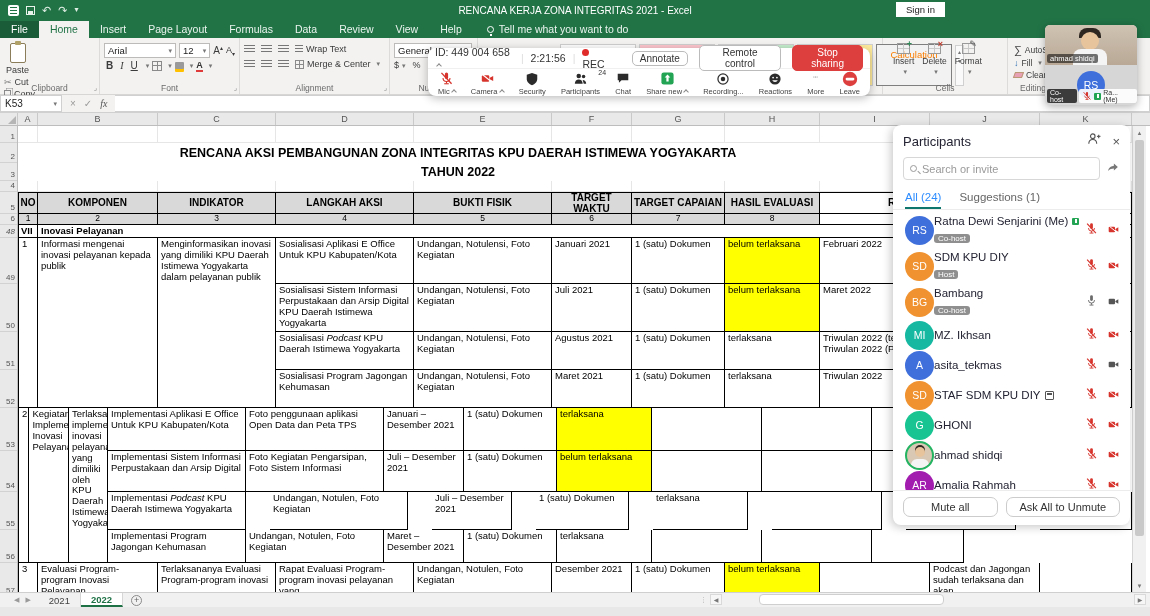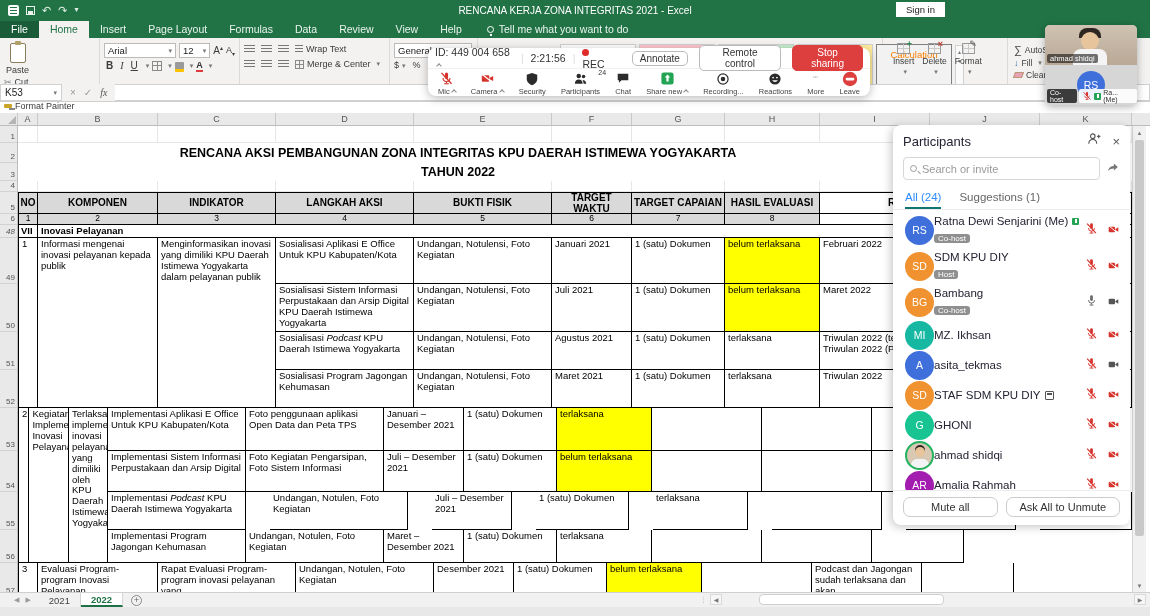--- a/index.html
+++ b/index.html
@@ -69,21 +69,21 @@
   .ic-grid { width:13px; height:11px; border:1px solid #9a9a9a; background:
      linear-gradient(#c9c9c9,#c9c9c9) 50% 0/1px 100% no-repeat, linear-gradient(#c9c9c9,#c9c9c9) 0 50%/100% 1px no-repeat; position:relative; }
   .ic-grid .mark { position:absolute; right:-3px; top:-5px; font-size:9px; font-weight:bold; }
   .editrows { display:flex; flex-direction:column; gap:2px; padding:3px 2px; font-size:8.5px; }
   .editrows span { display:flex; align-items:center; gap:3px; }
   .sigma { font-size:11px; color:#444; }
   .ic-fill { color:#2b6cb0; font-size:9px; }
   .ic-clear { width:9px; height:6px; background:#e8a0b4; transform:skewX(-20deg); border:1px solid #b97; }
 
   
-  .formulabar { position:absolute; left:0; top:84px; width:1150px; height:18px; background:#f3f2f1;
+  .formulabar { position:absolute; left:0; top:95px; width:1150px; height:18px; background:#f3f2f1;
     display:flex; align-items:stretch; border-bottom:1px solid #d0d0d0; font-size:10px; }
   .namebox { width:62px; background:#fff; border:1px solid #d0d0d0; display:flex; align-items:center; justify-content:space-between; padding:0 4px; color:#222; }
   .fxbtns { display:flex; align-items:center; gap:8px; padding:0 8px; color:#9a9a9a; }
   .fx { font-style:italic; font-family:"Liberation Serif",serif; color:#555; }
   .finput { flex:1; background:#fff; border:1px solid #d0d0d0; border-left:none; }
 
   
   .colheaders { position:absolute; left:0; top:113px; width:1150px; height:13px; background:#e9e9e9;
     display:flex; font-size:9px; color:#555; border-bottom:1px solid #bdbdbd; }
   .ch { border-right:1px solid #c9c9c9; display:flex; align-items:center; justify-content:center; }
@@ -581,20 +581,21 @@
               <div class="cell " style="width: 95px;">terlaksana</div>
               <div class="cell pre" style="width: 110px;"></div>
               <div class="cell " style="width: 110px;"></div>
               <div class="cell " style="width: 92px;"></div>
             </div>
           </div>
         </div>
         <div class="xrow" style="height: 34px;">
           <div class="cell tbl-left" style="width: 20px; height: 34px;">3</div>
           <div class="cell " style="width: 120px; height: 34px;">Evaluasi Program-program Inovasi Pelayanan</div>
+          <div class="cell " style="width: 118px; height: 34px;">Terlaksananya Evaluasi Program-program inovasi</div>
           <div>
             <div class="xrow" style="height: 34px;">
               <div class="cell " style="width: 138px;">Rapat Evaluasi Program-program inovasi pelayanan yang</div>
               <div class="cell " style="width: 138px;">Undangan, Notulen, Foto Kegiatan</div>
               <div class="cell " style="width: 80px;">Desember 2021</div>
               <div class="cell " style="width: 93px;">1 (satu) Dokumen</div>
               <div class="cell ylw" style="width: 95px;">belum terlaksana</div>
               <div class="cell pre" style="width: 110px;"></div>
               <div class="cell " style="width: 110px;">Podcast dan Jagongan sudah terlaksana dan akan</div>
               <div class="cell " style="width: 92px;"></div>

